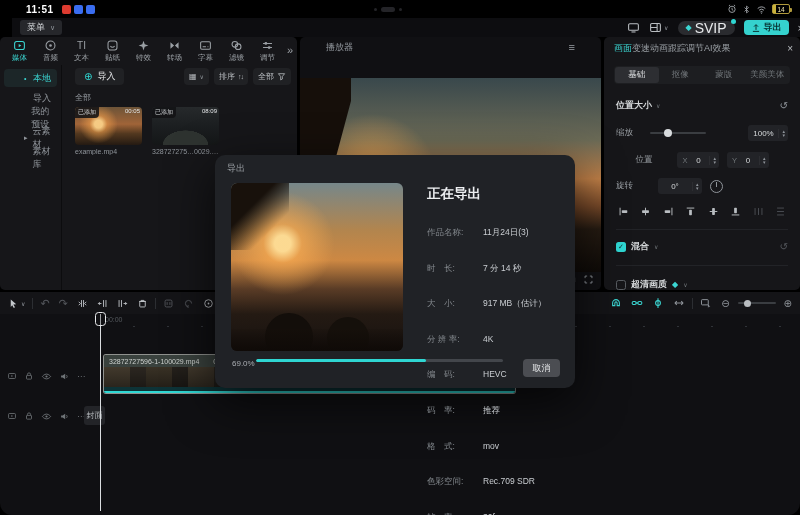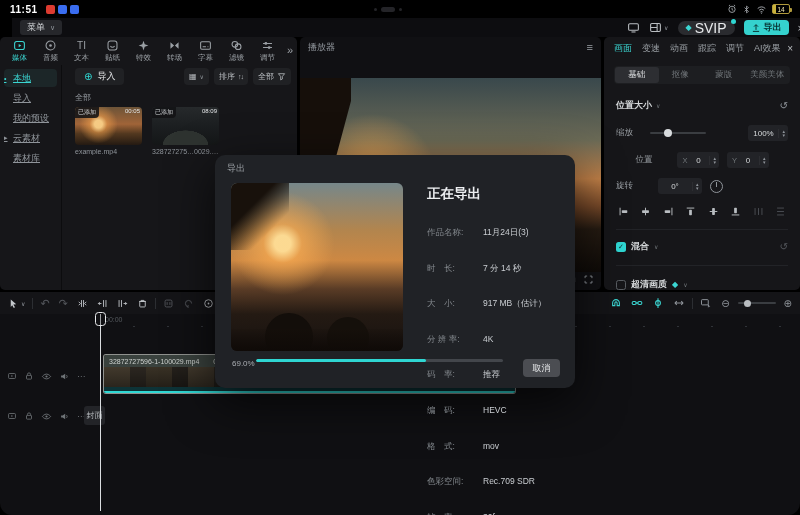--- a/index.html
+++ b/index.html
@@ -5,21 +5,21 @@
   * { margin:0; padding:0; box-sizing:border-box; }
   html,body { background:#000; }
   body { width:800px; height:515px; position:relative; overflow:hidden;
          font-family:"Liberation Sans","DejaVu Sans",sans-serif; color:#c9cdd1; }
   .screen { position:absolute; inset:0; background:#000; border-radius:12px; overflow:hidden; }
   svg { display:block; }
   .icn { display:inline-flex; align-items:center; justify-content:center; }
 
   
   .statusbar { position:absolute; left:0; top:0; width:800px; height:18px; display:flex; align-items:center; }
-  .sb-time { color:#fff; font-size:10px; font-weight:bold; margin-left:10px; letter-spacing:.5px; }
+  .sb-time { color:#fff; font-size:10px; font-weight:bold; margin-left:26px; letter-spacing:.5px; }
   .sb-apps { display:flex; gap:3px; margin-left:8px; }
   .sb-app { width:9px; height:9px; border-radius:2px; }
   .sb-app.red{ background:#dd3b30; } .sb-app.blue{ background:#3a6df0; }
   .sb-center{ position:absolute; left:374px; top:7px; display:flex; align-items:center; gap:4px; }
   .sb-dot{ width:3px; height:3px; border-radius:50%; background:#242428; }
   .sb-pill{ width:14px; height:5px; border-radius:3px; background:#242428; }
   .sb-right{ position:absolute; right:10px; top:0; height:18px; display:flex; align-items:center; gap:5px; color:#a7abb0; }
   .battery{ width:18px; height:10px; border:1px solid #b09a3c; border-radius:2px; position:relative;
             display:flex; align-items:center; justify-content:center; }
   .battery::after{ content:""; position:absolute; right:-3px; top:2.5px; width:2px; height:4px; background:#b09a3c; border-radius:0 1px 1px 0; }
@@ -50,21 +50,21 @@
 
   
   .left-panel{ left:0; width:297px; }
   .media-tabs{ height:26px; display:flex; align-items:flex-start; padding:2px 2px 0 4px; }
   .mtab{ width:31px; display:flex; flex-direction:column; align-items:center; gap:1px; color:#9ba0a5;text-align:center; }
   .mtab .tlabel{ font-size:7.5px; }
   .mtab.sel{ color:#3bd6d2; }
   .expand-more{ margin-left:auto; color:#9ba0a5; font-size:11px; line-height:22px; padding-right:2px; }
   .sidebar{ position:absolute; left:0; top:28px; width:62px; bottom:0; border-right:1px solid #0c0c0e; padding-top:2px; }
   .side-item{ height:18px; margin:2px 4px; border-radius:4px; display:flex; align-items:center; gap:3px;
-              padding-left:0; color:#8f949a; font-size:9px;text-decoration:underline; }
+              padding-left:20px; color:#8f949a; font-size:9px; }
   .side-item .mark{ font-size:7px; width:6px; }
   .side-item.sel{ background:#1c2628; color:#3bd6d2; }
   .media-area{ position:absolute; left:63px; top:28px; right:0; bottom:0; }
   .import-btn{ position:absolute; left:12px; top:3px; height:17px; padding:0 9px; background:#202124; border-radius:4px;
                display:flex; align-items:center; gap:5px; color:#e4e6e8; font-size:9px; }
   .import-btn .pl{ color:#2fd6d2; font-size:10px; }
   .media-controls{ position:absolute; right:6px; top:3px; display:flex; gap:5px; }
   .mc-box{ height:17px; background:#202124; border-radius:4px; display:flex; align-items:center; gap:3px;
            padding:0 5px; color:#b9bdc1; font-size:8px; }
   .mc-box .cv{ font-size:6px; color:#8f949a; }
@@ -81,34 +81,34 @@
   }
   .thumb-img.scene-b::after{ content:""; position:absolute; left:10%; bottom:0; width:80%; height:45%;
       background:radial-gradient(ellipse at 50% 100%, #2e3330 0 60%, transparent 61%); }
   .badge{ position:absolute; left:0; top:0; background:rgba(18,18,20,.88); color:#d5d8da; font-size:6px;
           padding:1px 3px; border-radius:4px 0 4px 0; z-index:2; }
   .dur{ position:absolute; right:2px; top:1px; color:#e4e6e8; font-size:6px; z-index:2; }
   .thumb-name{ margin-top:3px; color:#8f949a; font-size:7px; white-space:nowrap; overflow:hidden; text-overflow:ellipsis; }
 
   
   .player-panel{ left:300px; width:301px; background:#101013; }
-  .player-hd{ height:20px; display:flex; align-items:center; justify-content:space-between; padding:0 8px;
+  .player-hd{ height:20px; display:flex; align-items:center; justify-content:space-between; padding:0 26px;
               color:#8f949a; font-size:9px; }
   .player-video{ position:absolute; left:0; top:41px; width:100%; height:194px; overflow:hidden; background:
       radial-gradient(circle at 24% 52%, rgba(255,222,150,.95) 0 3%, rgba(255,176,84,.55) 9%, transparent 26%),
       linear-gradient(180deg,#39484c 0%,#6b6a56 32%,#bf7f47 52%,#774929 66%,#251b12 78%,#0f0b08 100%); }
   .player-video .cliff{ position:absolute; left:0; top:0; width:17%; height:100%;
       background:linear-gradient(105deg,#160f0a 55%,transparent 56%); }
   .player-video .ph-head1{ position:absolute; left:30%; bottom:-10px; width:38px; height:38px; border-radius:50%; background:#120d09; }
   .player-video .ph-head2{ position:absolute; left:52%; bottom:-12px; width:34px; height:34px; border-radius:50%; background:#140e0a; }
   .player-ctrl-right{ position:absolute; right:7px; bottom:5px; display:flex; gap:7px; color:#9aa0a6; }
 
   
   .right-panel{ left:604px; width:196px; }
-  .insp-tabs{ height:22px; display:flex; align-items:center; gap:10px; padding:0 10px; color:#9ba0a5; font-size:9px; position:relative; }
+  .insp-tabs{ height:22px; display:flex; align-items:center; padding:0 10px; color:#9ba0a5; font-size:9px; position:relative; }
   .insp-tabs .itab.sel{ color:#3bd6d2; }
   .insp-close{ position:absolute; right:7px; color:#b9bdc1; font-size:10px; }
   .insp-subtabs{ margin:7px 10px 0 10px; height:18px; background:#1d1e21; border-radius:4px; display:flex; padding:1px; }
   .subtab{ flex:1; display:flex; align-items:center; justify-content:center; color:#6f7478; font-size:8.5px; border-radius:3px; }
   .subtab.sel{ background:#2d2e32; color:#e0e2e4; }
   .insp-body{ padding:0 12px; }
   .irow{ display:flex; align-items:center; }
   .r-transform{ margin-top:15px; }
   .sec-title{ color:#d5d8da; font-size:9px; font-weight:bold; }
   .sec-cv{ color:#6f7478; font-size:6px; margin-left:4px; }
@@ -795,26 +795,26 @@
         </div>
       <div class="dlg-row">
           <span class="dlg-label">大　小:</span>
           <span class="dlg-value">917 MB（估计）</span>
         </div>
       <div class="dlg-row">
           <span class="dlg-label">分 辨 率:</span>
           <span class="dlg-value">4K</span>
         </div>
       <div class="dlg-row">
+          <span class="dlg-label">编　码:</span>
+          <span class="dlg-value">HEVC</span>
+        </div>
+      <div class="dlg-row">
           <span class="dlg-label">码　率:</span>
           <span class="dlg-value">推荐</span>
-        </div>
-      <div class="dlg-row">
-          <span class="dlg-label">编　码:</span>
-          <span class="dlg-value">HEVC</span>
         </div>
       <div class="dlg-row">
           <span class="dlg-label">格　式:</span>
           <span class="dlg-value">mov</span>
         </div>
       <div class="dlg-row">
           <span class="dlg-label">色彩空间:</span>
           <span class="dlg-value">Rec.709 SDR</span>
         </div>
       <div class="dlg-row">

